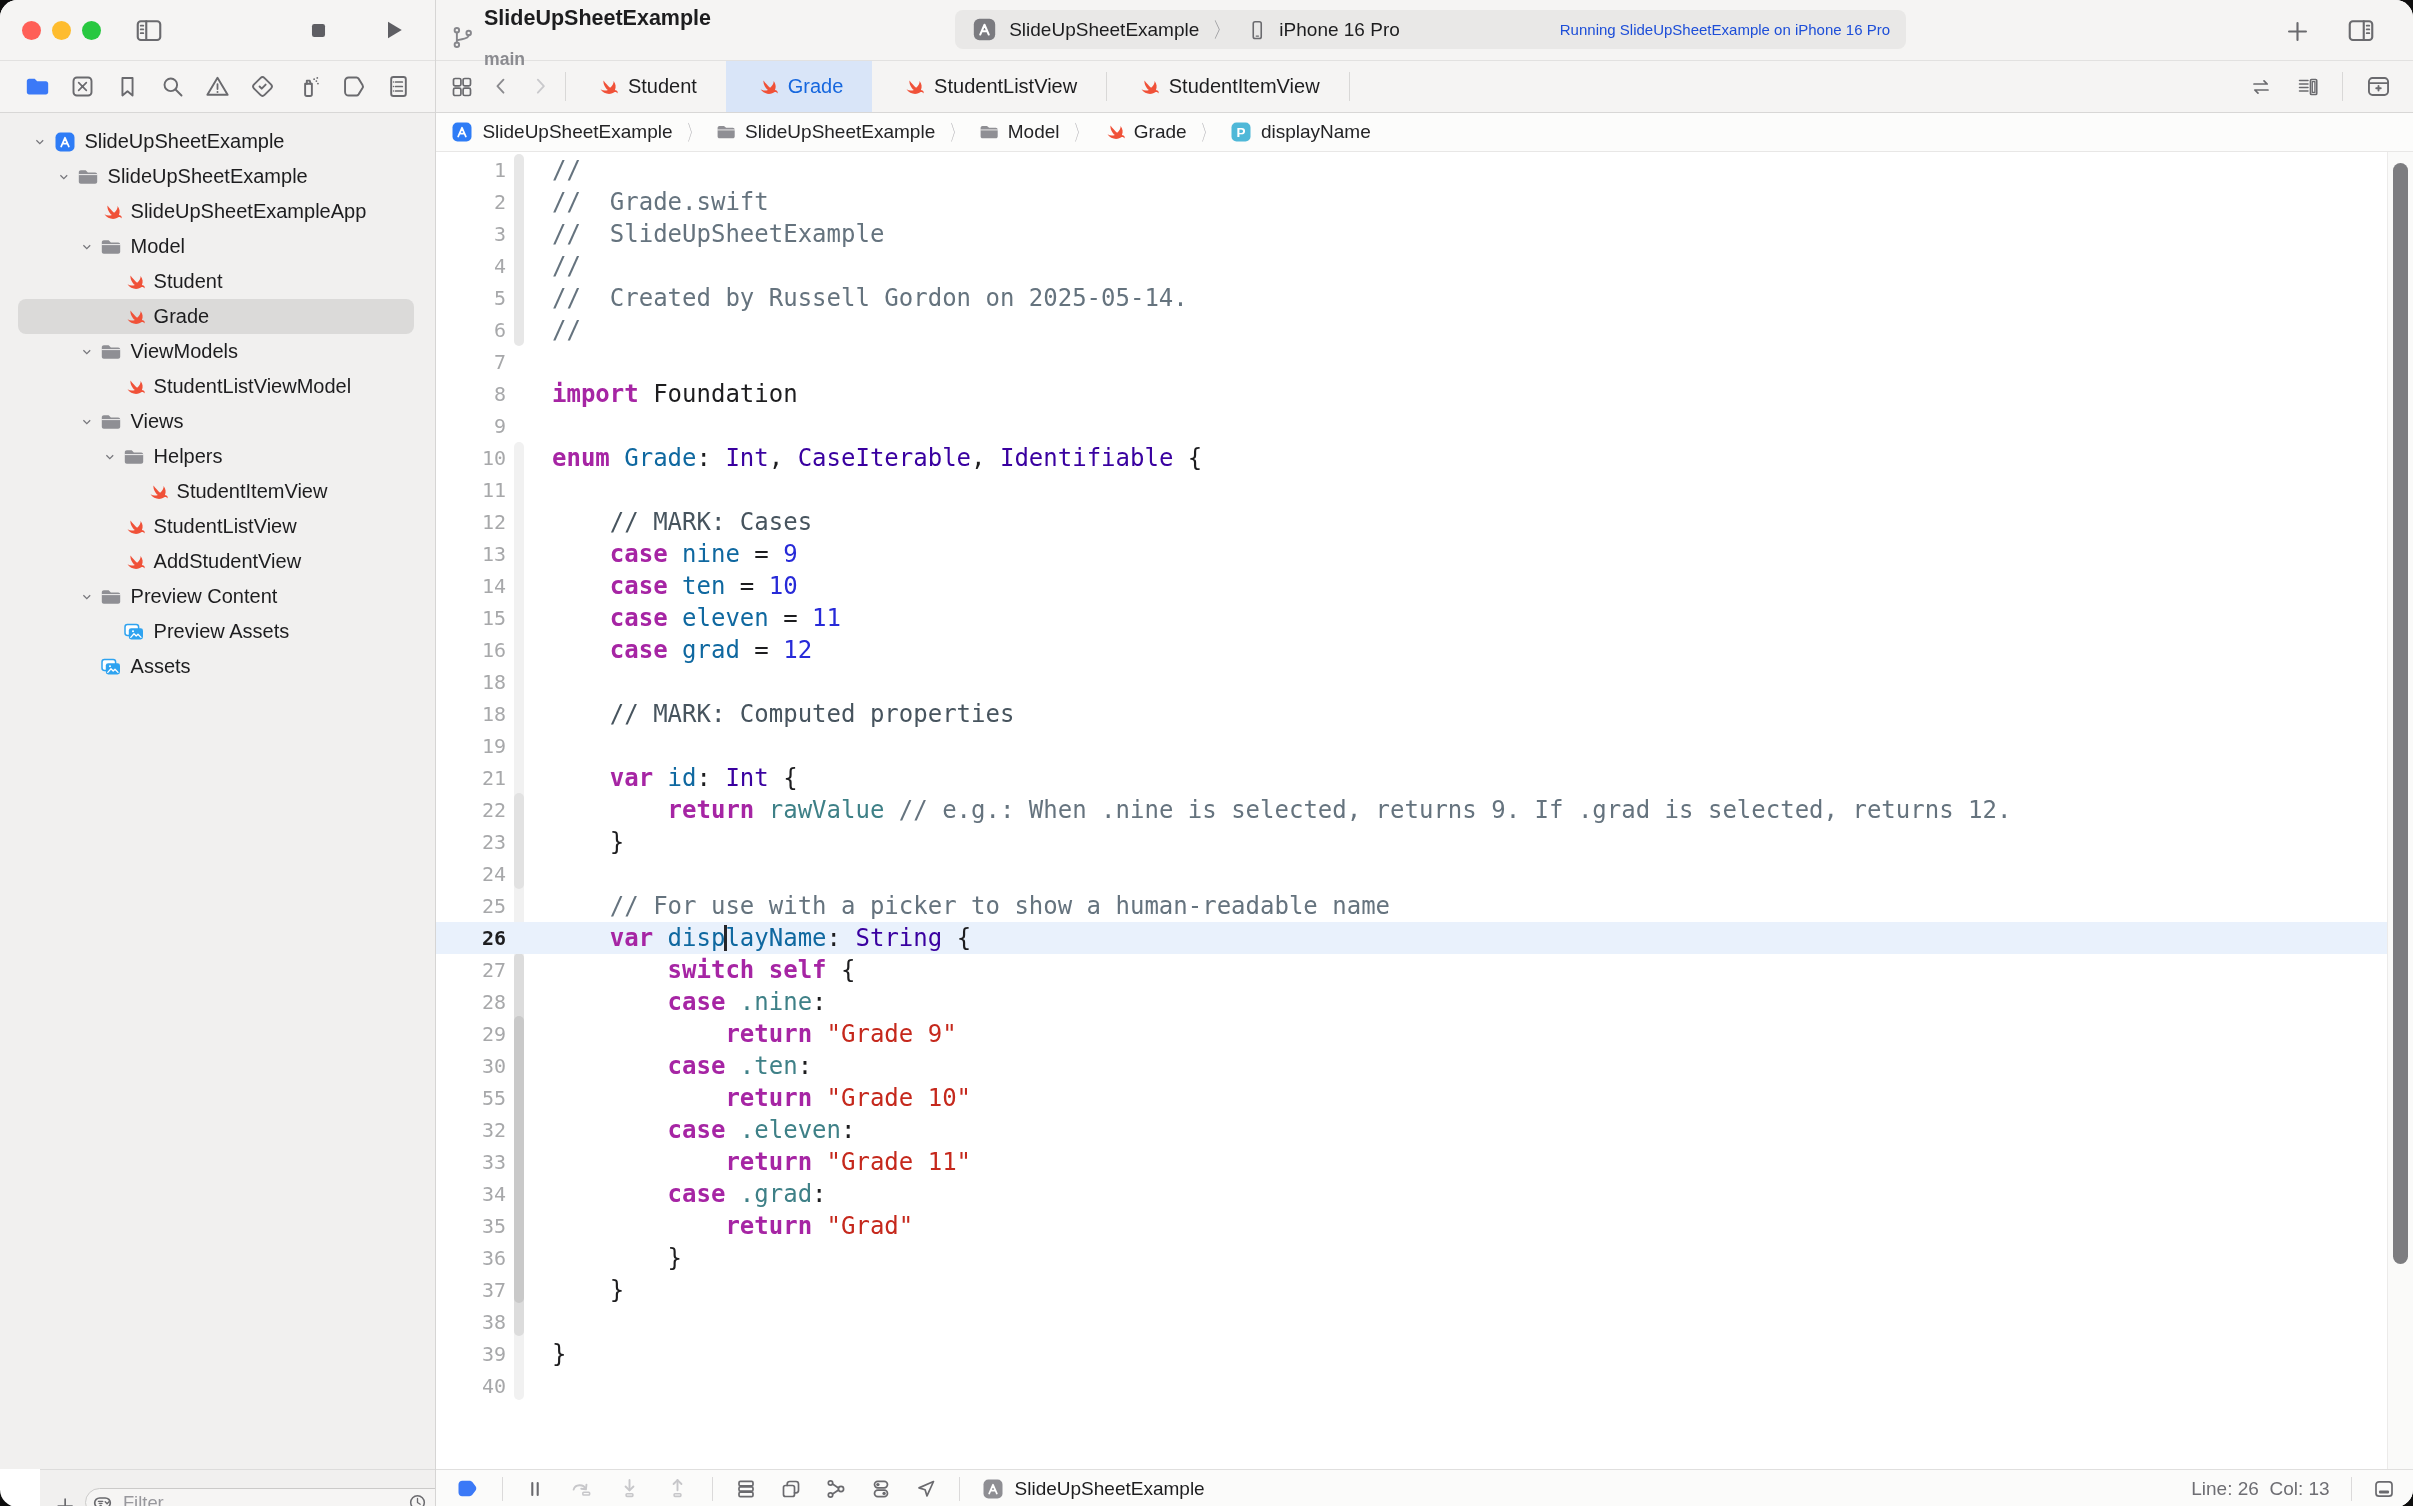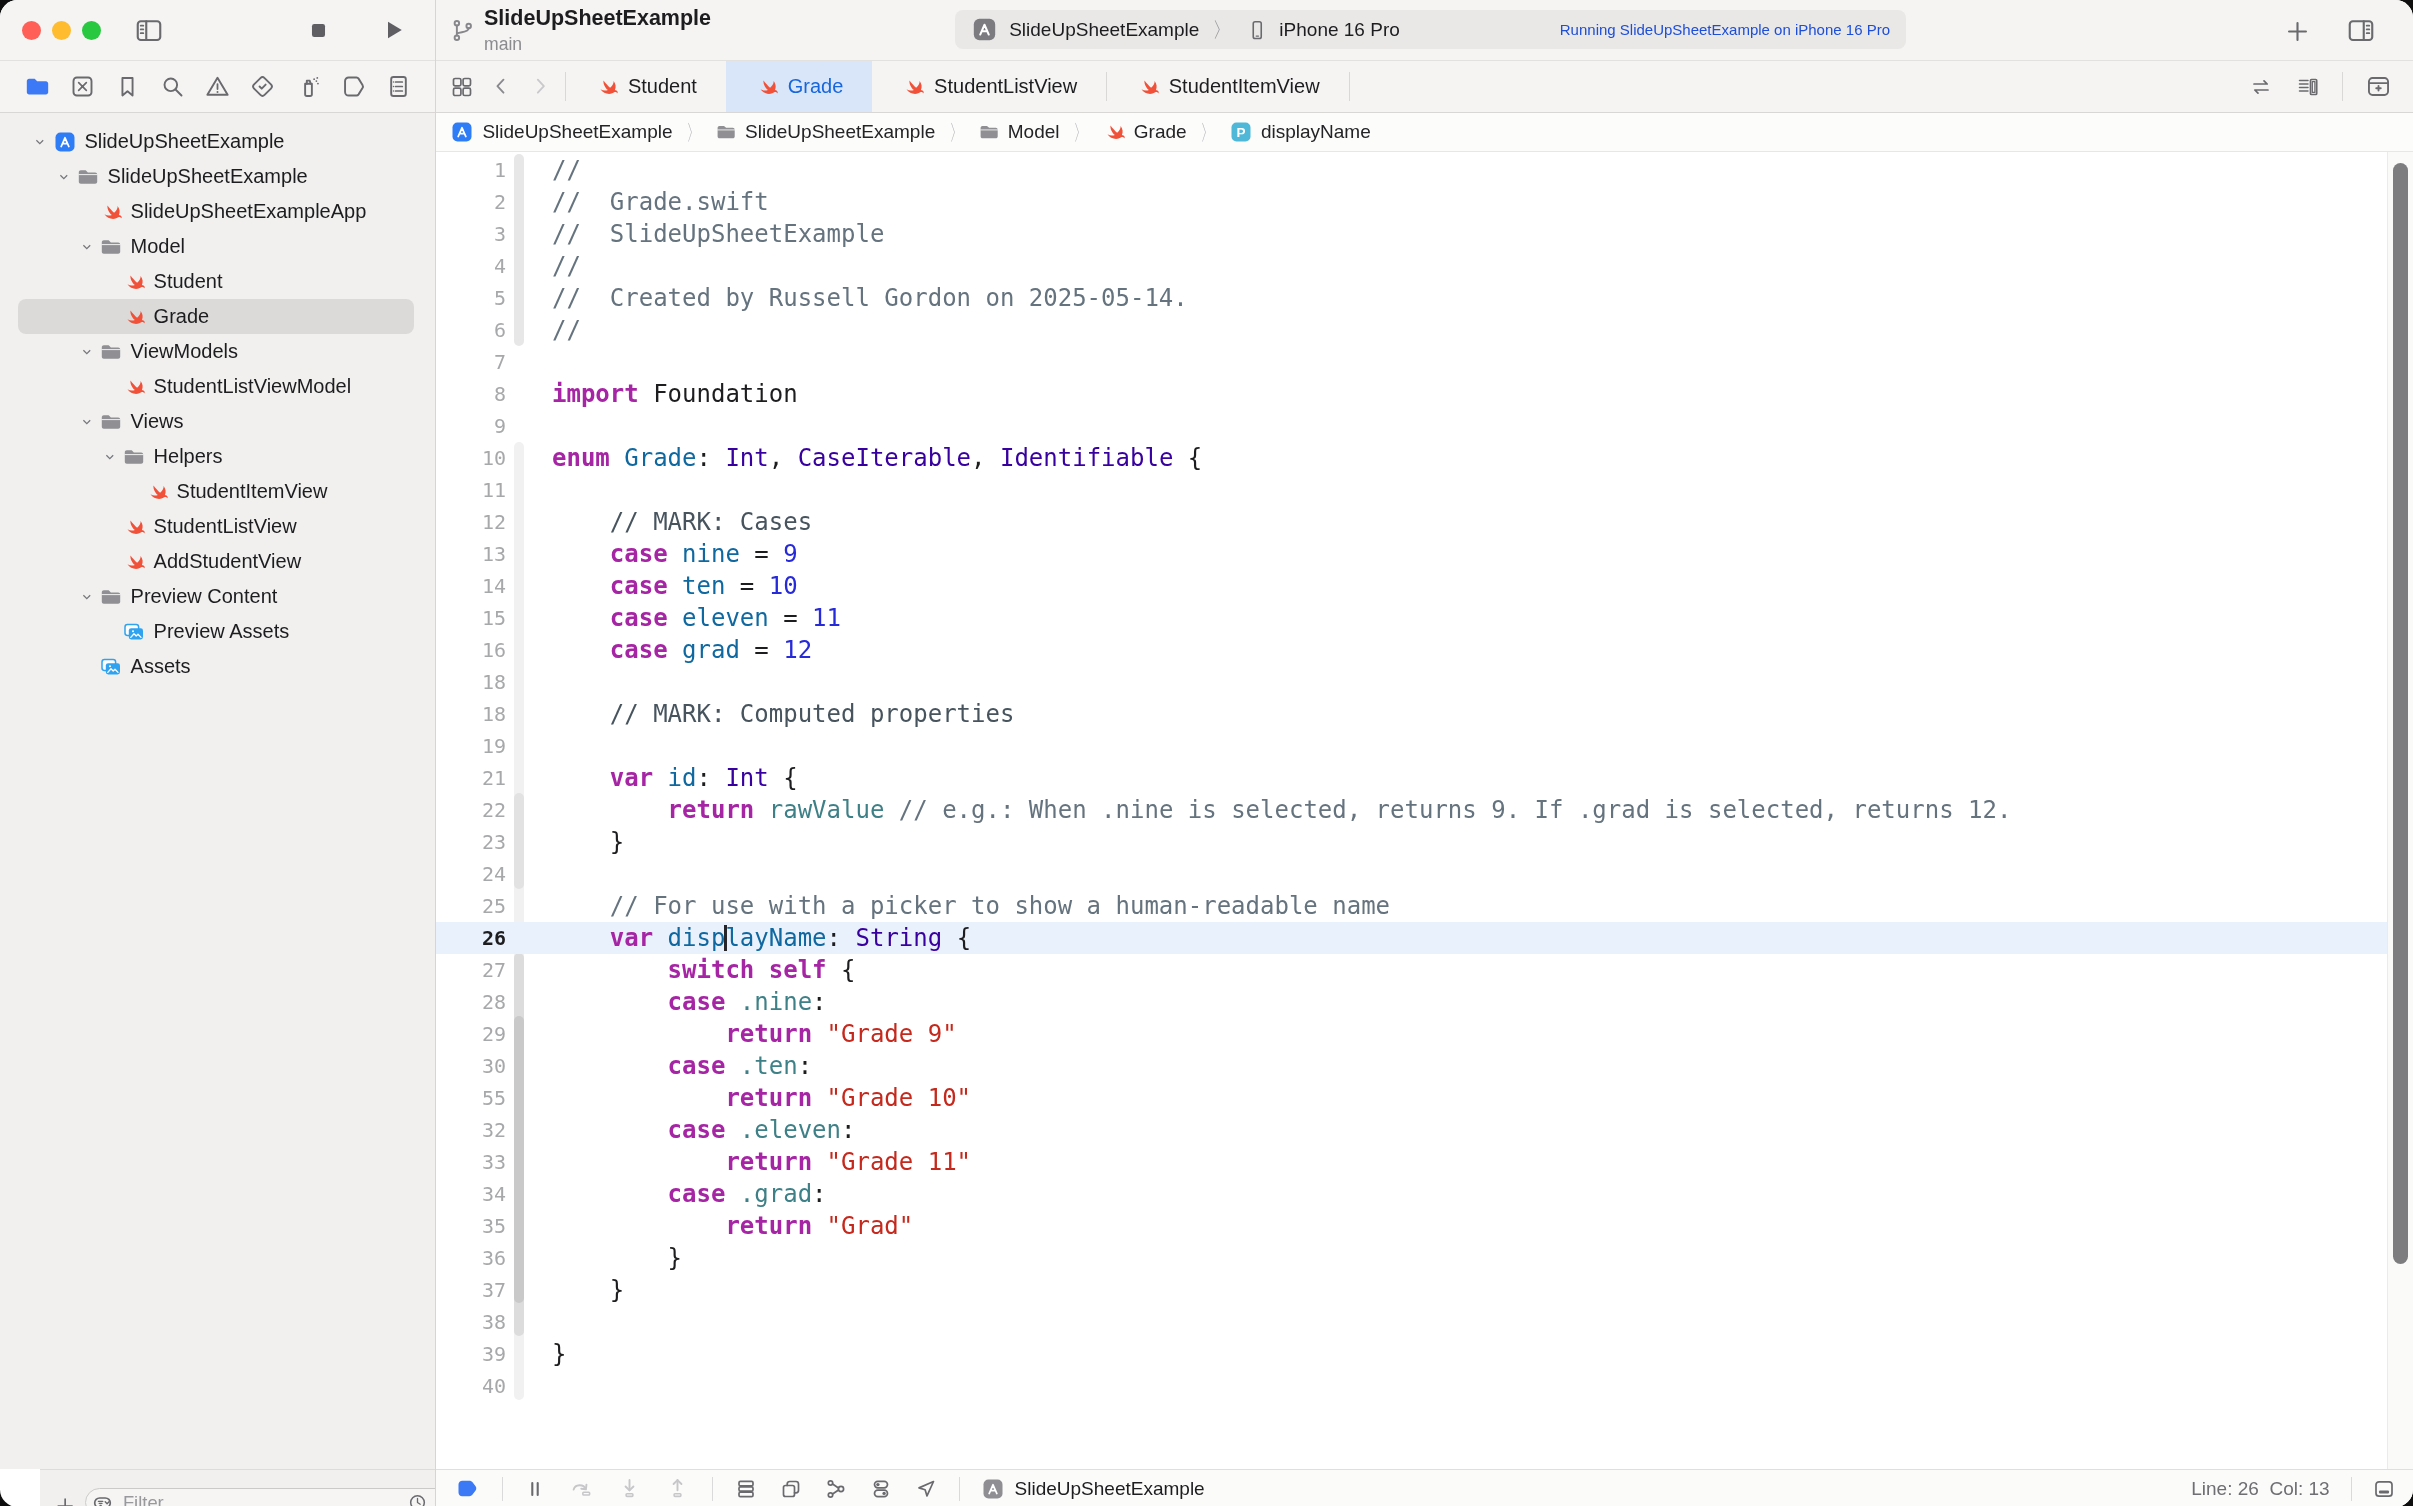--- a/index.html
+++ b/index.html
@@ -6,21 +6,21 @@
   body{width:2413px;height:1507px;font-family:"Liberation Sans",sans-serif;-webkit-font-smoothing:antialiased;}
   .window{position:relative;width:2413px;height:1507px;background:#fff;border-radius:17.6px;overflow:hidden;}
 
   
   .titlebar{position:absolute;left:0;top:0;right:0;height:60px;background:#F5F4F3;border-bottom:0.8px solid #E2E1E0;z-index:4;}
   .tl{position:absolute;top:21px;width:19px;height:19px;border-radius:50%;}
   .tbbtn{position:absolute;display:flex;align-items:center;justify-content:center;background:none;border:none;cursor:default;padding:0;}
   .title-group{position:absolute;left:449px;top:6.4px;display:flex;align-items:center;gap:8px;}
   .title-col{display:flex;flex-direction:column;line-height:1.15;}
   .wtitle{font-size:21.5px;font-weight:bold;color:#1d1d1f;}
-  .wsub{font-size:17.6px;color:#8B8B90;margin-top:3px;}
+  .wsub{font-size:17.6px;color:#8B8B90;margin-top:18px;font-weight:bold;}
   .scheme-pill{position:absolute;left:955px;top:10.4px;width:951px;height:39px;background:#E9E8E7;border-radius:8px;display:flex;align-items:center;padding:0 16px;box-sizing:border-box;gap:11.2px;}
   .pill-label{font-size:19px;color:#1d1d1f;}
   .pill-sep{font-size:21px;color:#9A9A9E;margin:0 1.6px;}
   .pill-status{margin-left:auto;font-size:15px;color:#1d4ed8;}
 
   
   .navrow{position:absolute;left:0;top:61px;right:0;height:51px;background:#F5F4F3;border-bottom:0.8px solid #D8D7D6;z-index:3;}
   .navigator-bar{position:absolute;left:0;top:0;width:436px;height:100%;display:flex;align-items:center;justify-content:space-evenly;padding:0 6.4px;box-sizing:border-box;}
   .navbtn{background:none;border:none;padding:0;display:flex;}
   .tabbar{position:absolute;left:436px;top:0;right:0;height:100%;display:flex;align-items:stretch;}

